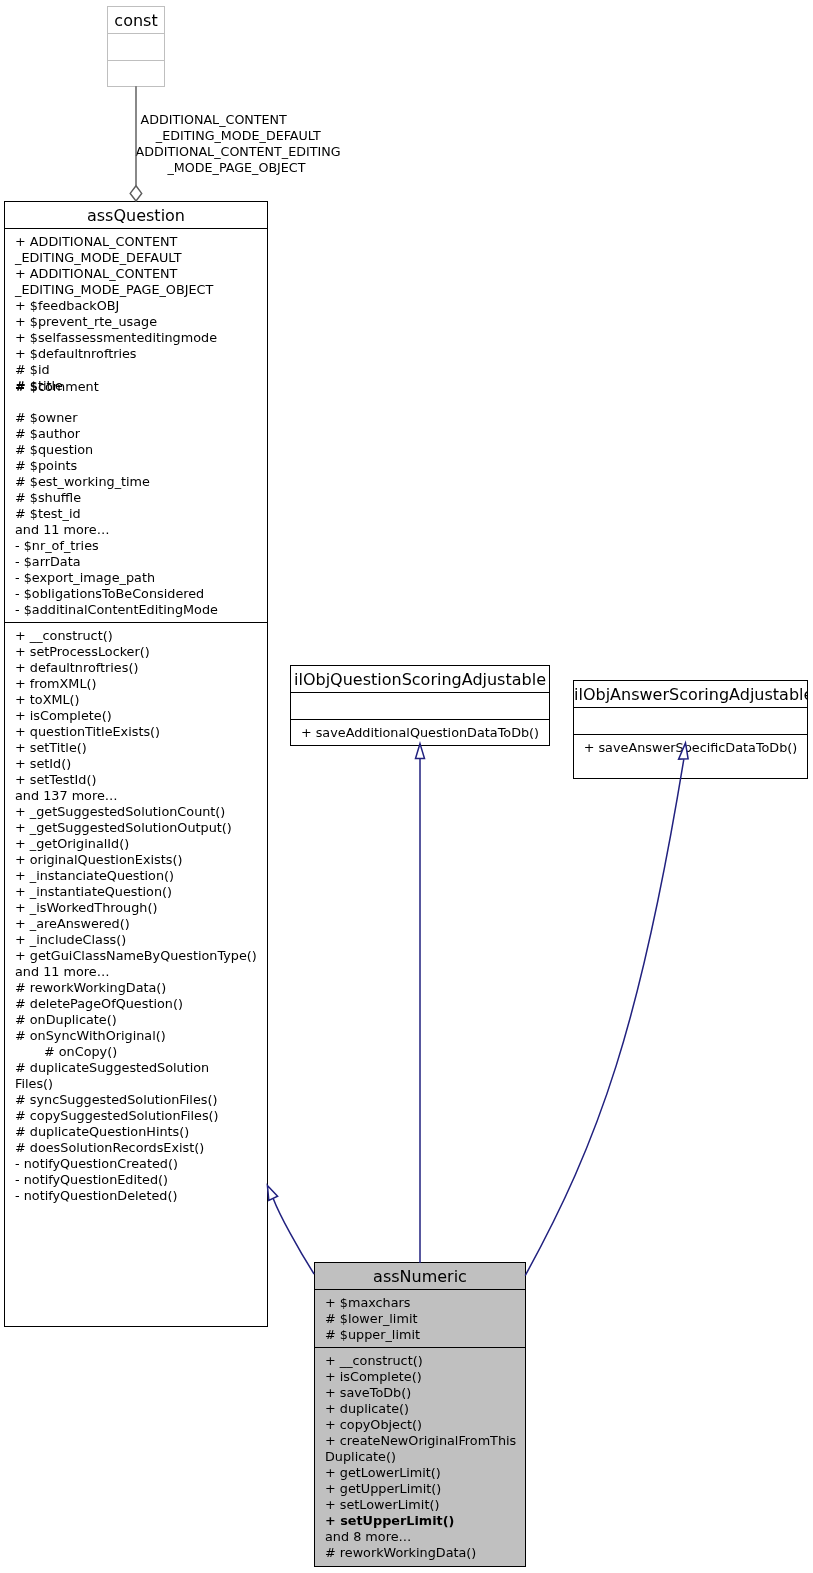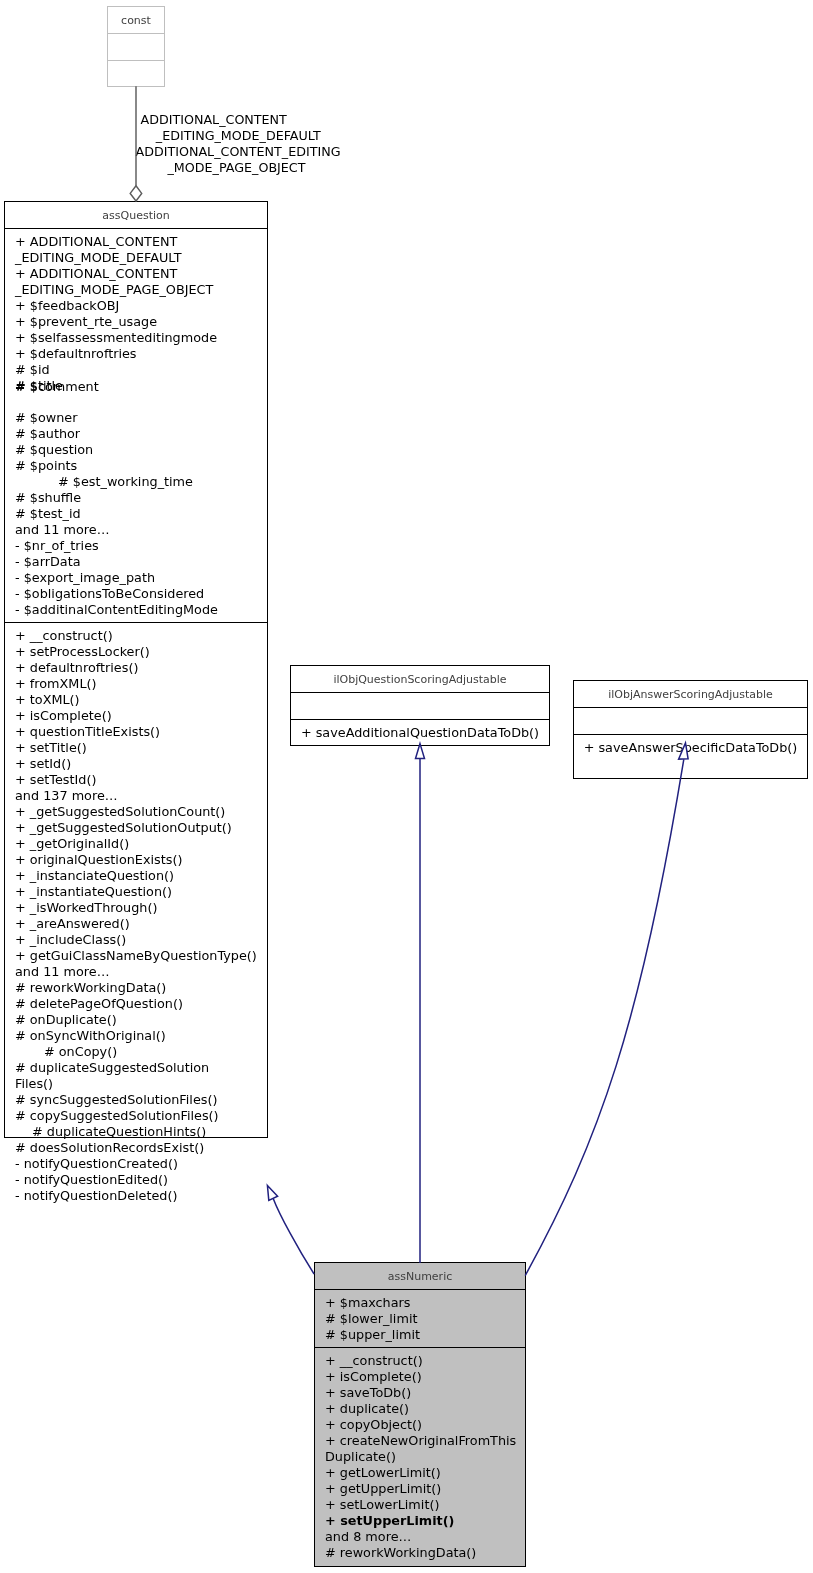--- a/index.html
+++ b/index.html
@@ -7,21 +7,21 @@
        font-family:"DejaVu Sans",sans-serif;}
   #canvas{position:relative;width:813px;height:1573px;}
   #edges{position:absolute;left:0;top:0;width:813px;height:1573px;pointer-events:none;}
   .node{position:absolute;box-sizing:border-box;background:#ffffff;}
   .node.utility{border:1px solid #bfbfbf;}
   .node.plain{border:1px solid #000000;}
   .node.hl{border:1px solid #000000;background:#c0c0c0;}
   .sect{position:relative;box-sizing:border-box;overflow:hidden;}
   .sect.div-black{border-top:1px solid #000000;}
   .sect.div-grey{border-top:1px solid #bfbfbf;}
-  .title{position:absolute;left:0;right:0;text-align:center;font-size:11px;line-height:16px;color:#404040;white-space:nowrap;}
+  .title{position:absolute;left:0;right:0;text-align:center;font-size:16px;line-height:16px;color:#000000;white-space:nowrap;}
   .row{position:absolute;left:10px;font-size:12.8px;line-height:16px;color:#000;white-space:nowrap;}
   .row.ctr{left:0;right:0;text-align:center;}
   .elabel{position:absolute;font-size:12.7px;line-height:16px;color:#000;white-space:nowrap;}
 </style>
 </head>
 <body>
 
 <div id="canvas">
   <div class="elabel" style="left:140.5px;top:112px;">ADDITIONAL_CONTENT</div>
   <div class="elabel" style="left:155.8px;top:128px;">_EDITING_MODE_DEFAULT</div>
@@ -29,41 +29,41 @@
   <div class="elabel" style="left:167.5px;top:160px;">_MODE_PAGE_OBJECT</div>
   <div class="node utility" style="left:107px;top:6px;width:58px;height:81px;">
     <div class="sect" style="height:26px;">
       <div class="title" style="top:5.8px;">const</div>
     </div>
     <div class="sect div-grey" style="height:27px;">
     </div>
     <div class="sect div-grey" style="height:26px;">
     </div>
   </div>
-  <div class="node plain" style="left:4px;top:201px;width:264px;height:937px;">
+  <div class="node plain" style="left:4px;top:201px;width:264px;height:1126px;">
     <div class="sect" style="height:25.5px;">
       <div class="title" style="top:5.8px;">assQuestion</div>
     </div>
     <div class="sect div-black" style="height:394.5px;">
       <div class="row" style="top:5.1px;">+ ADDITIONAL_CONTENT</div>
       <div class="row" style="top:21.1px;">_EDITING_MODE_DEFAULT</div>
       <div class="row" style="top:37.1px;">+ ADDITIONAL_CONTENT</div>
       <div class="row" style="top:53.1px;">_EDITING_MODE_PAGE_OBJECT</div>
       <div class="row" style="top:69.1px;">+ $feedbackOBJ</div>
       <div class="row" style="top:85.1px;">+ $prevent_rte_usage</div>
       <div class="row" style="top:101.1px;">+ $selfassessmenteditingmode</div>
       <div class="row" style="top:117.1px;">+ $defaultnroftries</div>
       <div class="row" style="top:133.1px;"># $id</div>
       <div class="row" style="top:149.1px;"># $title</div>
       <div class="row" style="top:150px;"># $comment</div>
       <div class="row" style="top:181.1px;"># $owner</div>
       <div class="row" style="top:197.1px;"># $author</div>
       <div class="row" style="top:213.1px;"># $question</div>
       <div class="row" style="top:229.1px;"># $points</div>
-      <div class="row" style="top:245.1px;margin-left:43px;"># $est_working_time</div>
+      <div class="row" style="top:245.1px;"># $est_working_time</div>
       <div class="row" style="top:261.1px;"># $shuffle</div>
       <div class="row" style="top:277.1px;"># $test_id</div>
       <div class="row" style="top:293.1px;">and 11 more…</div>
       <div class="row" style="top:309.1px;">- $nr_of_tries</div>
       <div class="row" style="top:325.1px;">- $arrData</div>
       <div class="row" style="top:341.1px;">- $export_image_path</div>
       <div class="row" style="top:357.1px;">- $obligationsToBeConsidered</div>
       <div class="row" style="top:373.1px;">- $additinalContentEditingMode</div>
     </div>
     <div class="sect div-black" style="height:586.5px;">
@@ -91,21 +91,21 @@
       <div class="row" style="top:341.1px;">and 11 more…</div>
       <div class="row" style="top:357.1px;"># reworkWorkingData()</div>
       <div class="row" style="top:373.1px;"># deletePageOfQuestion()</div>
       <div class="row" style="top:389.1px;"># onDuplicate()</div>
       <div class="row" style="top:405.1px;"># onSyncWithOriginal()</div>
       <div class="row" style="top:421.1px;margin-left:29px;"># onCopy()</div>
       <div class="row" style="top:437.1px;"># duplicateSuggestedSolution</div>
       <div class="row" style="top:453.1px;">Files()</div>
       <div class="row" style="top:469.1px;"># syncSuggestedSolutionFiles()</div>
       <div class="row" style="top:485.1px;"># copySuggestedSolutionFiles()</div>
-      <div class="row" style="top:501.1px;margin-left:17px;"># duplicateQuestionHints()</div>
+      <div class="row" style="top:501.1px;"># duplicateQuestionHints()</div>
       <div class="row" style="top:517.1px;"># doesSolutionRecordsExist()</div>
       <div class="row" style="top:533.1px;">- notifyQuestionCreated()</div>
       <div class="row" style="top:549.1px;">- notifyQuestionEdited()</div>
       <div class="row" style="top:565.1px;">- notifyQuestionDeleted()</div>
     </div>
   </div>
   <div class="node plain" style="left:290px;top:665px;width:260px;height:81px;">
     <div class="sect" style="height:26px;">
       <div class="title" style="top:6.4px;">ilObjQuestionScoringAdjustable</div>
     </div>

